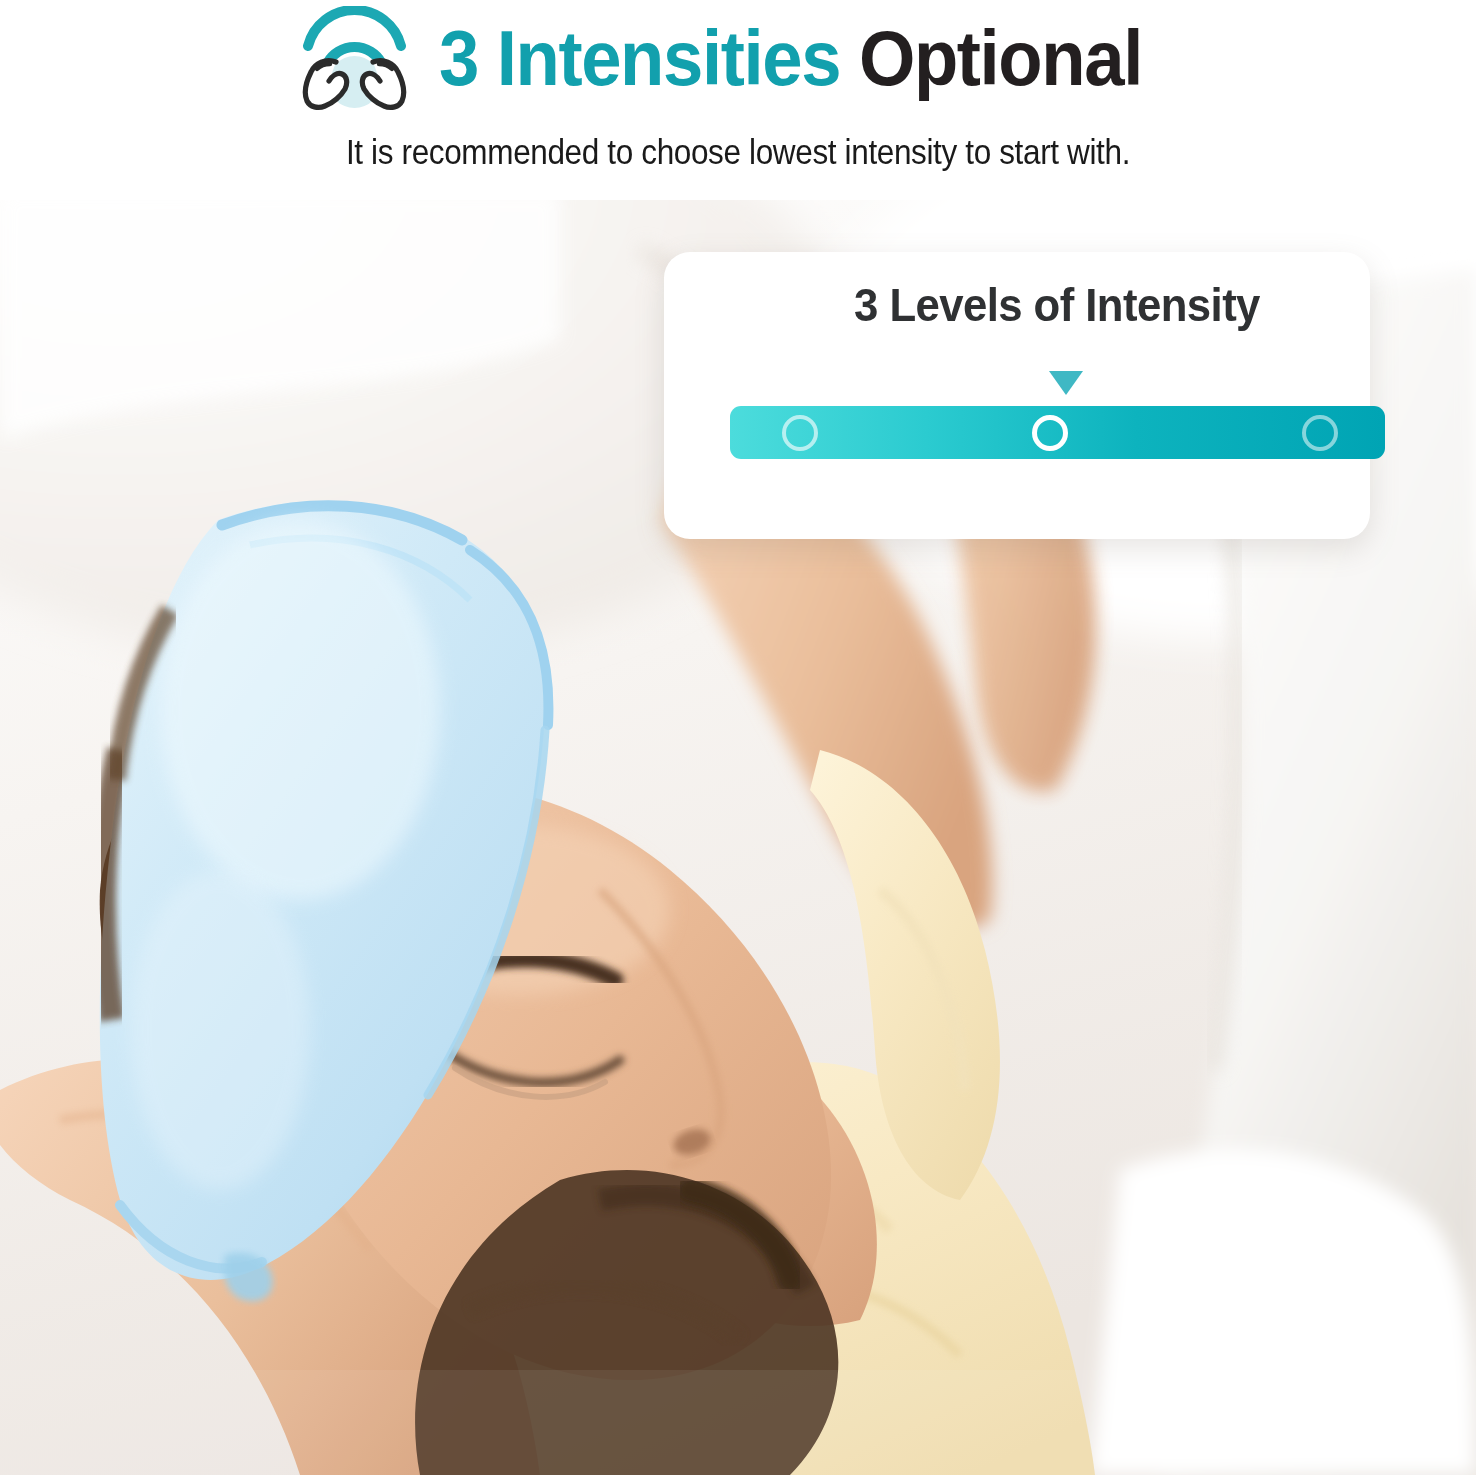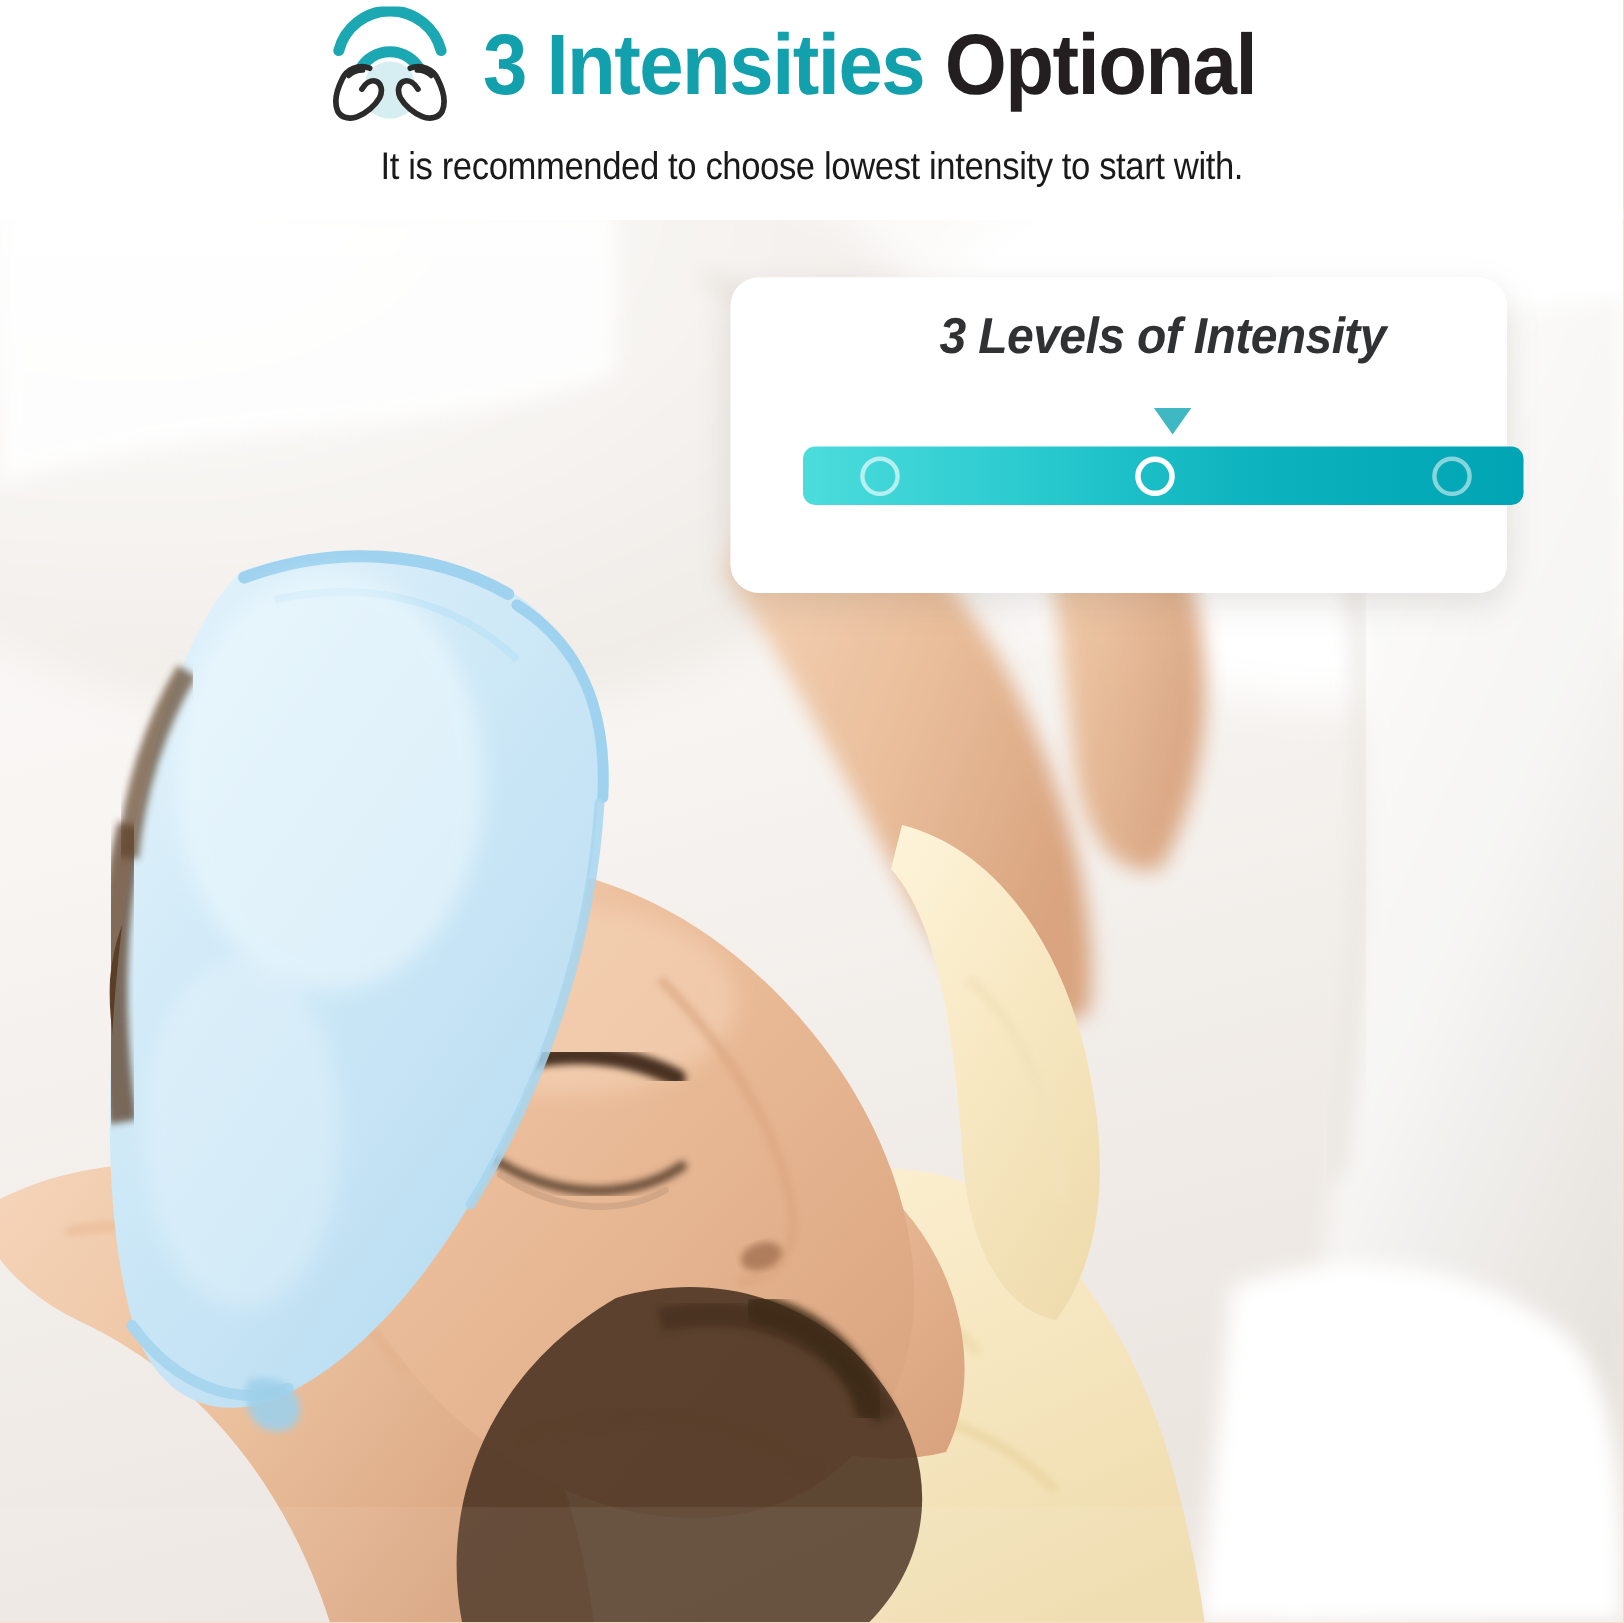--- a/index.html
+++ b/index.html
@@ -7,21 +7,21 @@
   html, body {
     width:1476px; height:1475px;
     background:#ffffff;
     font-family:"Liberation Sans", sans-serif;
     overflow:hidden;
   }
 
   .page {
     position:relative;
     width:1476px; height:1475px;
-    background:#f97316;
+    background:#7f1d1d;
     overflow:hidden;
   }
 
   
   .header {
     position:absolute;
     left:0; top:0;
     width:1476px; height:200px;
     background:#ffffff;
     z-index:40;
@@ -81,21 +81,20 @@
 
   
   .intensity-card {
     position:absolute;
     left:664px; top:252px;
     width:706px; height:287px;
     background:#ffffff;
     border-radius:26px;
     box-shadow:0 10px 30px rgba(120,110,100,0.18);
     z-index:50;
-    font-style:italic;
   }
 
   .card-heading {
     position:absolute;
     left:0; top:26px;
     width:786px;
     text-align:center;
     font-size:46px;
     font-weight:bold;
     color:#2f3133;

